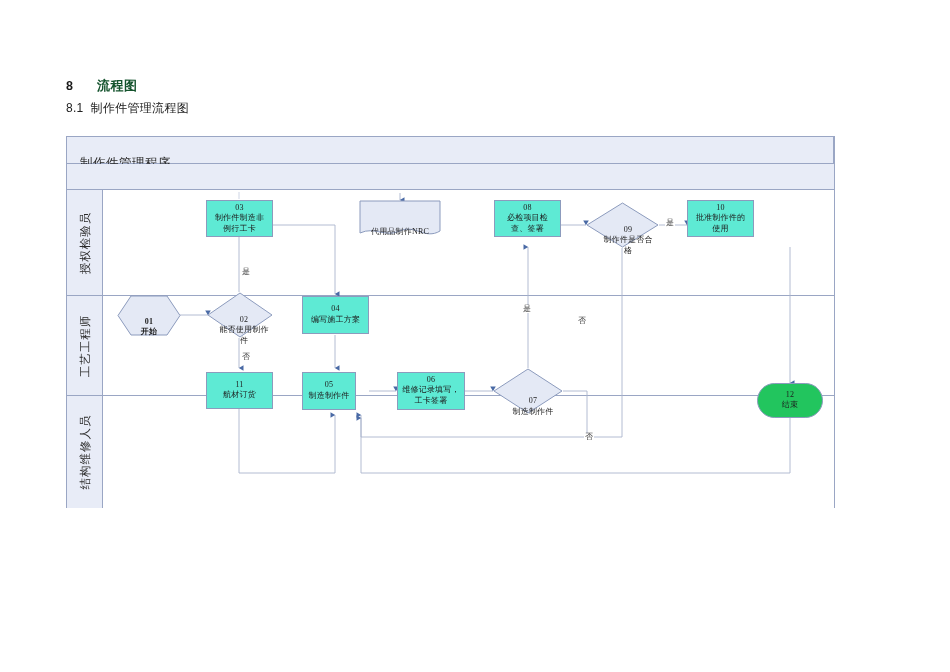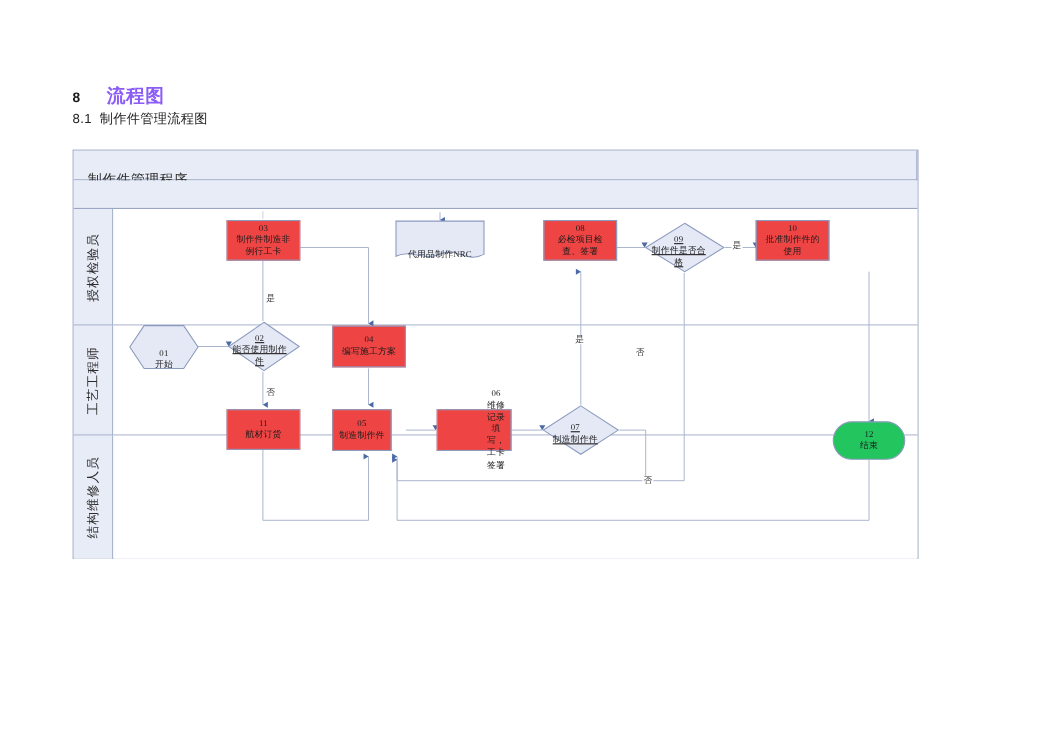--- a/index.html
+++ b/index.html
@@ -27,23 +27,23 @@
     display: inline-block;
     font-family: "Liberation Sans", sans-serif;
     font-weight: bold;
     font-size: 12.5px;
     color: #1a1a1a;
   }
   .h-title {
     display: inline-block;
     font-family: "Liberation Sans", sans-serif;
     font-weight: bold;
-    font-size: 17px;
+    font-size: 13px;
     margin-left: 24px;
-    color: #8b5cf6;
+    color: #14532d;
     letter-spacing: 0.5px;
   }
   #subheading {
     position: absolute;
     left: 66px;
     top: 100px;
     font-family: "Liberation Sans", sans-serif;
     font-size: 12px;
     color: #222;
     letter-spacing: 0.3px;
@@ -152,39 +152,38 @@
     letter-spacing: 0.2px;
     padding: 0 4px;
     word-break: break-all;
   }
   .node-num {
     display: block;
     font-size: 8px;
     line-height: 1.3;
   }
   .node-rect {
-    background: #ef4444;
+    background: #5eead4;
     border: 1px solid #8c9bbd;
   }
   .node-diamond-wrap {
     position: absolute;
   }
   .node-diamond-wrap svg {
     position: absolute;
     left: 0; top: 0;
   }
   .node-diamond-label {
     position: absolute;
-    left: 0; top: 4px;
+    left: 0; top: 16px;
     width: 100%; height: 100%;
     display: flex;
     align-items: center;
-    justify-content: flex-start;
+    justify-content: flex-end;
     text-align: center;
-    text-decoration: underline;
   }
   .node-hex-wrap, .node-doc-wrap, .node-round-wrap {
     position: absolute;
   }
   .node-hex-wrap svg, .node-doc-wrap svg, .node-round-wrap svg {
     position: absolute;
     left: 0; top: 0;
   }
   .shape-label {
     position: absolute;
@@ -337,21 +336,21 @@
     </span>
   </div>
 
   <div class="node node-rect" style="left:620px; top:63px; width:67px; height:37px;">
     <span class="node-text">
       <span class="node-num">10</span>
       <span>批准制作件的使用</span>
     </span>
   </div>
 
-  <div class="node-hex-wrap" style="left:50px; top:158px; width:64px; height:41px;">
+  <div class="node-hex-wrap" style="left:50px; top:158px; width:64px; height:41px;font-weight:bold;">
     <svg width="64" height="41" viewBox="0 0 64 41">
       <polygon points="14,1 50,1 63,20.5 50,40 14,40 1,20.5" fill="#e4e9f5" stroke="#8c9bbd" stroke-width="1"></polygon>
     </svg>
     <span class="shape-label">
       <span class="node-text">
         <span class="node-num">01</span>
         <span>开始</span>
       </span>
     </span>
   </div>
@@ -382,21 +381,21 @@
     </span>
   </div>
 
   <div class="node node-rect" style="left:235px; top:235px; width:54px; height:38px;">
     <span class="node-text">
       <span class="node-num">05</span>
       <span>制造制作件</span>
     </span>
   </div>
 
-  <div class="node node-rect" style="left:330px; top:235px; width:68px; height:38px;padding-left:40px;">
+  <div class="node node-rect" style="left:330px; top:235px; width:68px; height:38px;">
     <span class="node-text">
       <span class="node-num">06</span>
       <span>维修记录填写，工卡签署</span>
     </span>
   </div>
 
   <div class="node-diamond-wrap" style="left:426px; top:231px; width:70px; height:46px;">
     <svg width="70" height="46" viewBox="0 0 70 46">
       <polygon points="35,1 69,23 35,45 1,23" fill="#e4e9f5" stroke="#8c9bbd" stroke-width="1"></polygon>
     </svg>

